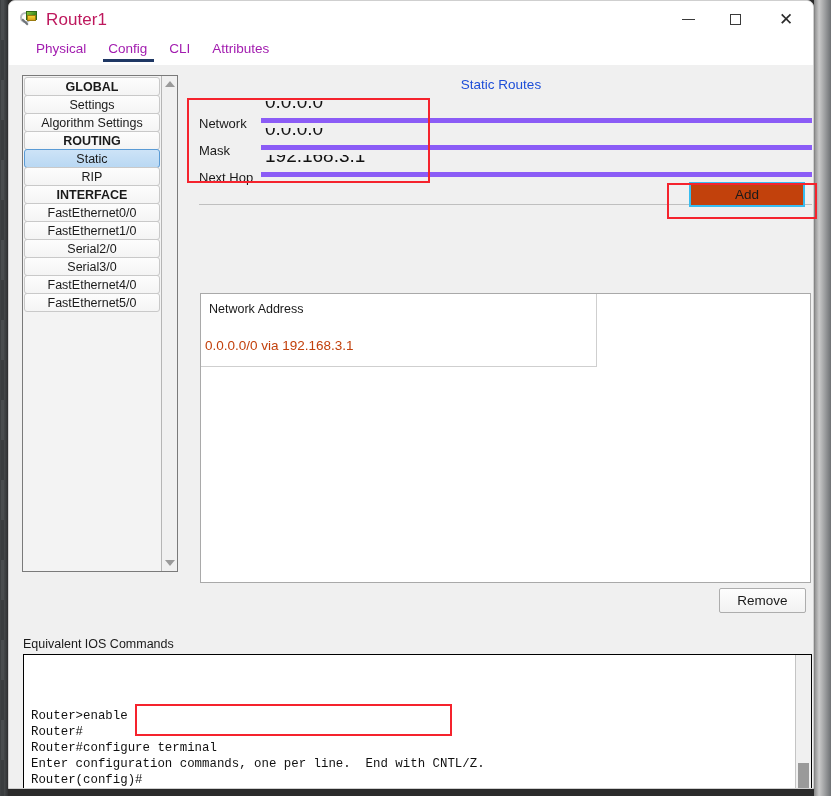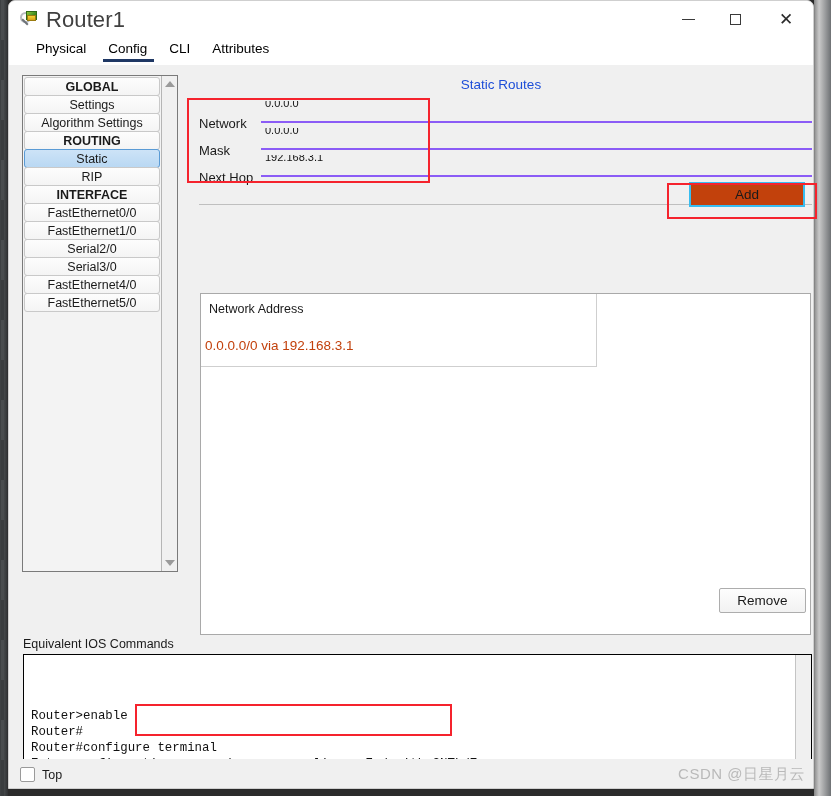--- a/index.html
+++ b/index.html
@@ -62,21 +62,21 @@
     position:absolute; left:6px; top:0px; width:11px; height:9px;
     background:linear-gradient(135deg,#8ec63f 0%, #3f8d1f 60%, #2c6a13 100%);
     border:1px solid #2f6a14;
   }
   .title-icon .flag2 {
     position:absolute; left:7px; top:4px; width:9px; height:6px;
     background:linear-gradient(180deg,#f5d32f 0%, #d4a017 100%);
     border:1px solid #9a7b10;
   }
   .title-text {
-    font-size: 22px; color: #404040; letter-spacing: .1px;
+    font-size: 17px; color: #be185d; letter-spacing: .1px;
   }
   .win-btns { position:absolute; right:0; top:0; height:37px; display:flex; }
   .win-btn {
     width: 47px; height: 37px;
     display:flex; align-items:center; justify-content:center;
     font-size: 15px; color:#2b2b2b;
   }
   .win-btn.close { width: 54px; }
   .glyph-min { display:block; width:13px; height:1px; background:#3a3a3a; }
   .glyph-max { display:block; width:11px; height:11px; border:1.4px solid #3a3a3a; }
@@ -84,21 +84,21 @@
 
   
   .tabstrip {
     height: 27px;
     background: #ffffff;
     display:flex; align-items:flex-start;
     padding-left: 16px;
     position: relative;
   }
   .tab {
-    font-size: 13.5px; color:#000000;
+    font-size: 13.5px; color:#a21caf;
     padding: 3px 11px 0 11px;
     position: relative;
     height: 26px;
     white-space: nowrap;
   }
   .tab.active::after {
     content:""; position:absolute; left:6px; right:4px; bottom: 2px;
     height: 3px; background:#1f3864;
   }
 
@@ -153,45 +153,45 @@
     padding-left: 180px;
   }
 
   .form-area { position:absolute; left: 190px; top: 36px; width: 613px; }
   .form-row { height: 27px; display:flex; align-items:flex-start; position:relative; }
   .form-label {
     width: 62px; font-size:13px; color:#1a1a1a; padding-top:15px; flex:none;
   }
   .form-input {
     flex: 1; height: 22px;
-    border: none; border-bottom: 2px solid #8b5cf6;
+    border: none; border-bottom: 5px solid #8b5cf6;
     background: transparent;
     font-family:"Liberation Sans", sans-serif;
-    font-size: 11px; color:#111; padding: 0 3px 16px 4px;
+    font-size: 19px; color:#111; padding: 0 3px 16px 4px;
     outline: none;
   }
   .form-rule { height: 27px; position:relative; }
   .form-rule::after {
     content:""; position:absolute; left:0; right:0; top:22px; height:1px; background:#bfbfbf;
   }
 
   .add-btn {
     position:absolute; right: 7px; top: 81px;
     width: 116px; height: 25px;
     background: #c2410c;
     border: 2px solid #37bdf0;
     font-size: 13.5px; color:#1a1a1a;
     font-family:"Liberation Sans", sans-serif;
     display:flex; align-items:center; justify-content:center;
   }
 
   
   .list-area {
     position:absolute; left: 191px; top: 228px;
-    width: 611px; height: 342px;
+    width: 611px; height: 290px;
     background:#ffffff; border:1px solid #a9a9a9;text-align:right;
   }
   .list-inner {
     width: 396px; border-right:1px solid #cfcfcf; border-bottom:1px solid #cfcfcf;
   }
   .list-head { height: 30px; display:flex; align-items:center; padding-left: 8px;
                font-size:12.5px; color:#1a1a1a; }
   .list-row  { height: 42px; display:flex; align-items:center; padding-left: 4px;
                font-size:13.5px; color:#c2410c; }
 
@@ -358,24 +358,19 @@
 Router#configure terminal
 Enter configuration commands, one per line.  End with CNTL/Z.
 Router(config)#
 Router(config)#ip route 0.0.0.0 0.0.0.0 192.168.3.1
 Router(config)#</div>
       <div class="ios-scroll">
         <div class="ios-thumb"></div>
       </div>
     </div>
 
-    <div class="footer">
-      <div class="chk"></div>
-      <div class="chk-label">Top</div>
-      <div class="watermark">CSDN @日星月云</div>
-    </div>
 
   </div>
 </div>
 
 <div class="anno anno-fields"></div>
 <div class="anno anno-add"></div>
 <div class="anno anno-cmd"></div>
 
 </body></html>

